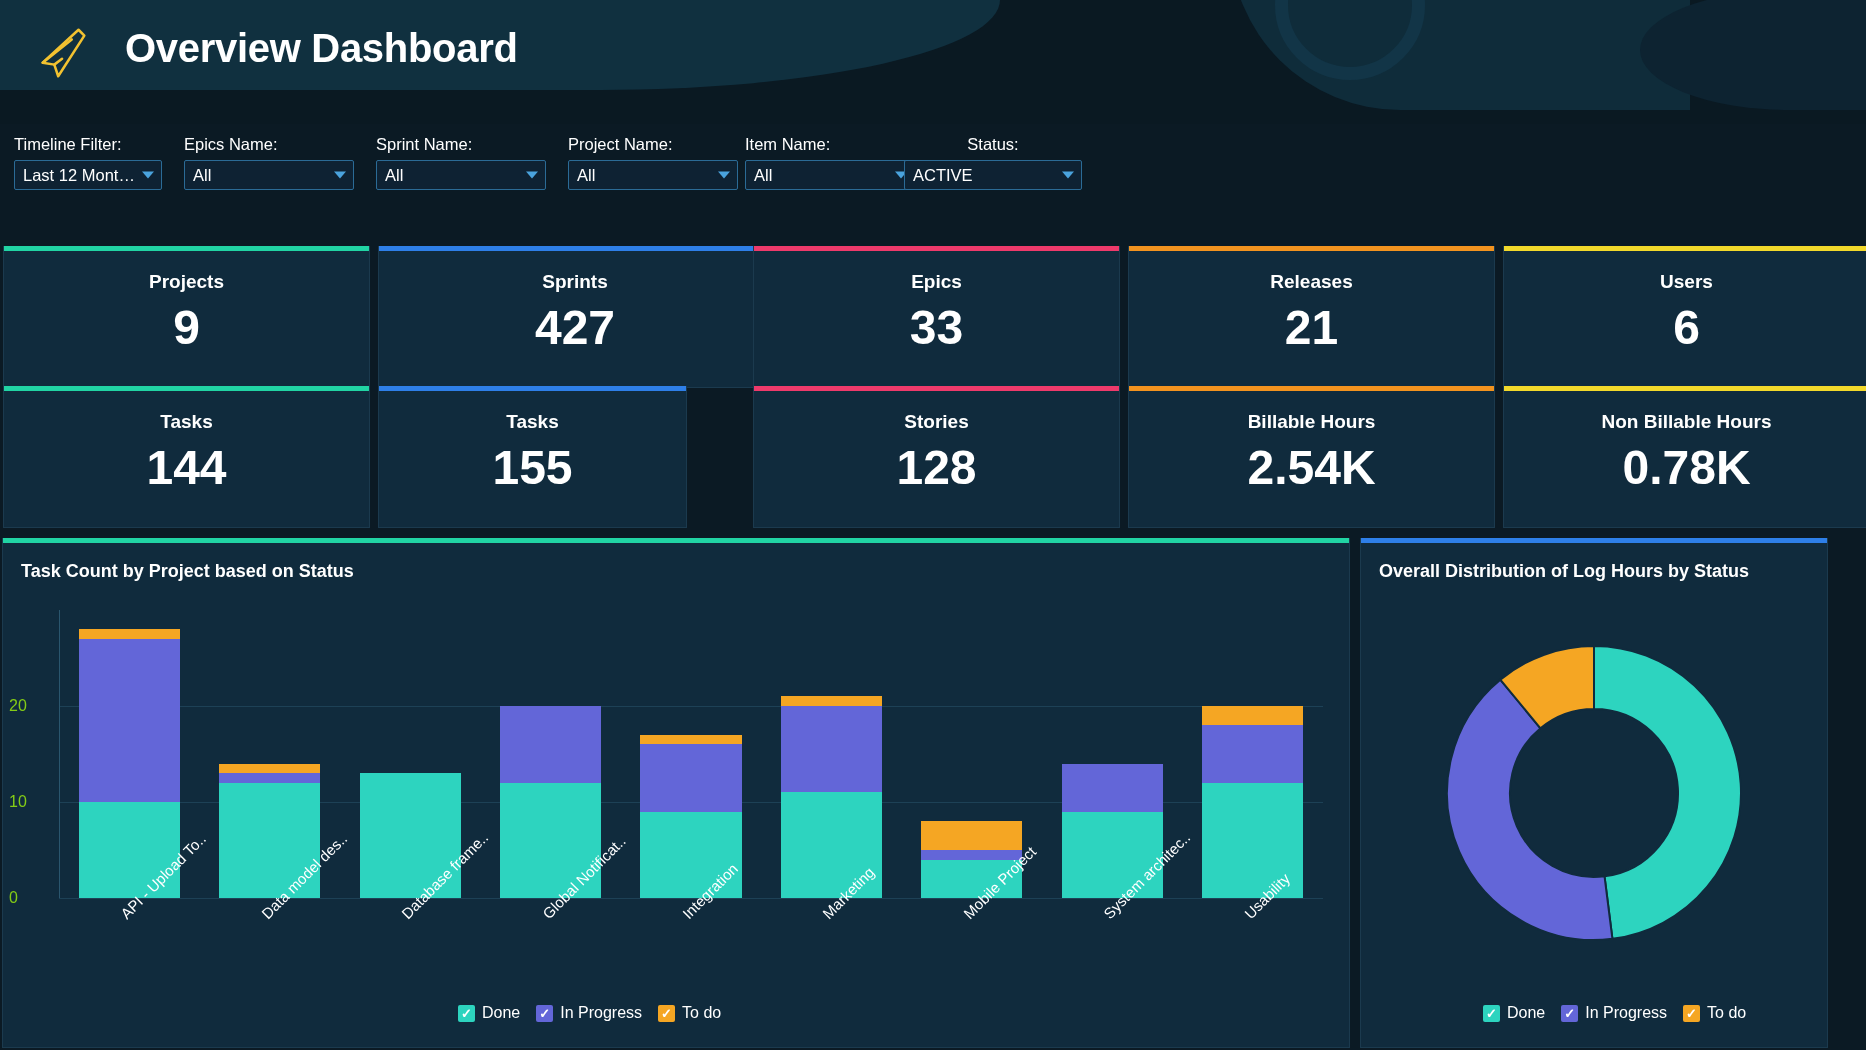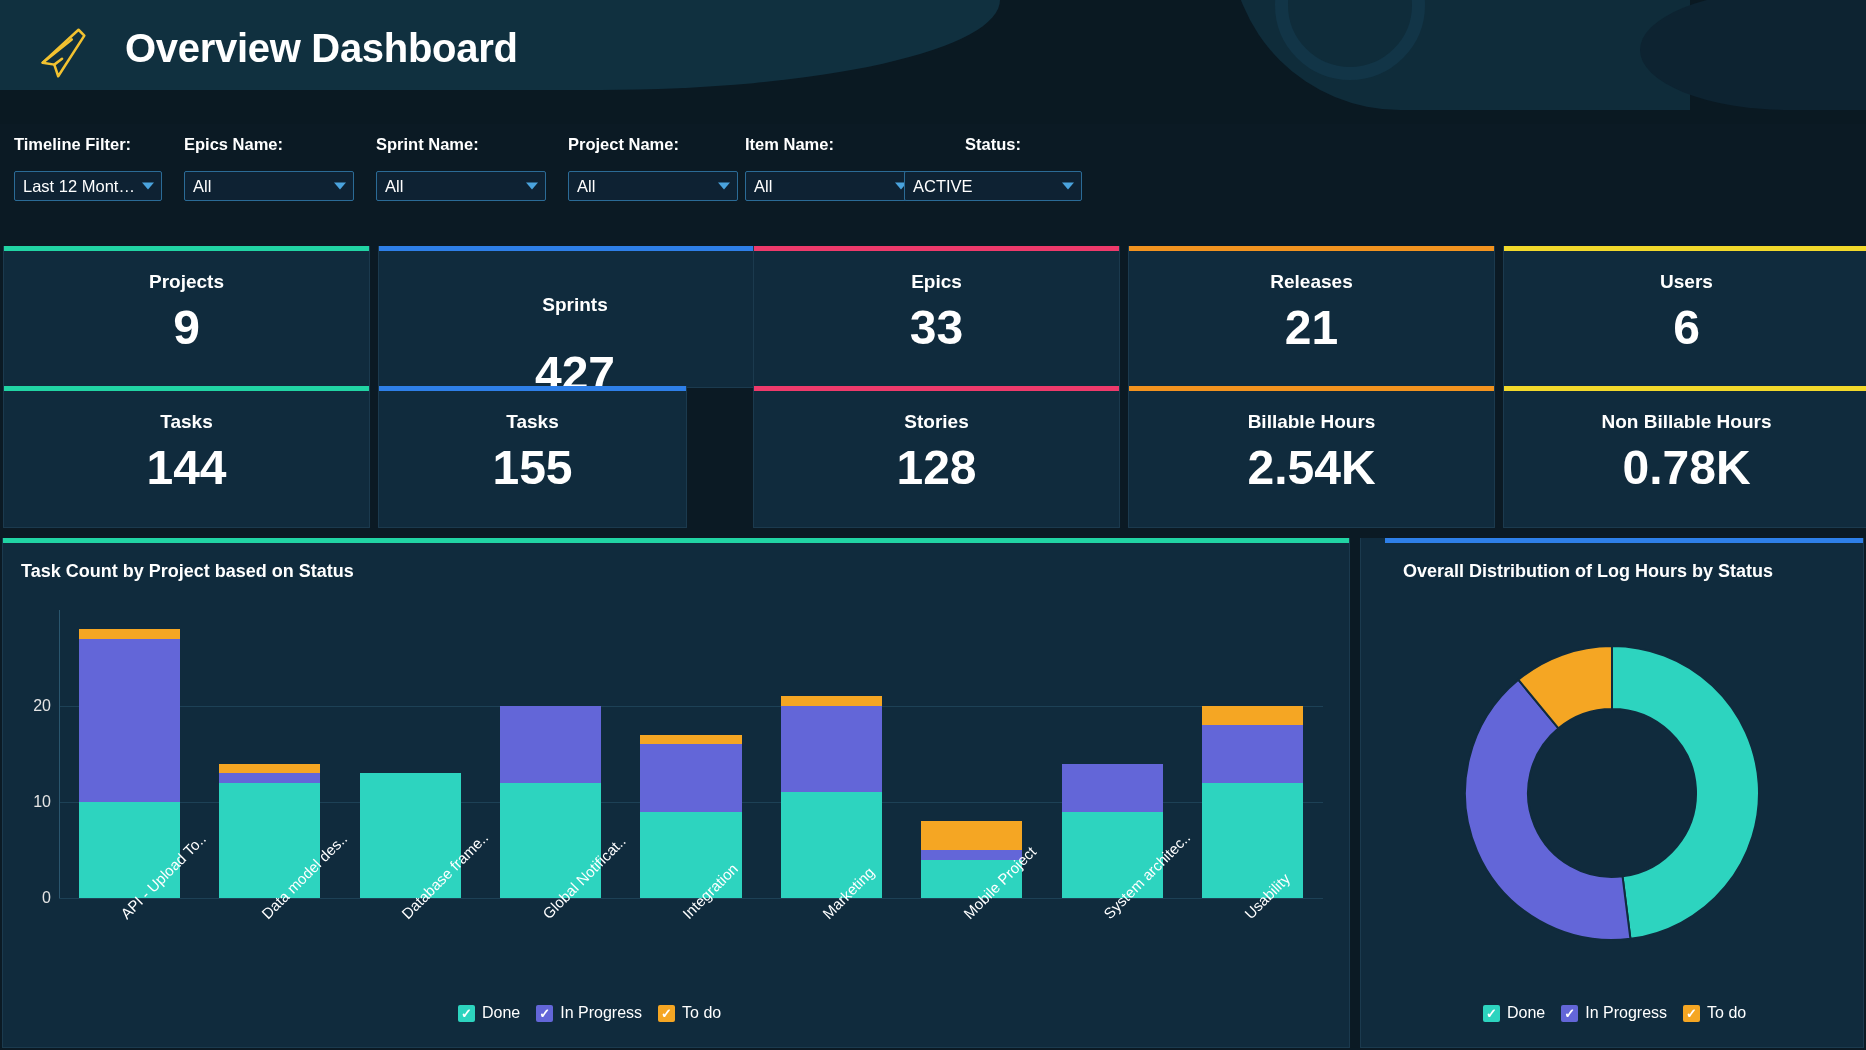--- a/index.html
+++ b/index.html
@@ -40,22 +40,22 @@
   .hdr-title {
     position: absolute; left: 125px; top: 26px;
     font-size: 40px; font-weight: bold; color: #ffffff;
     letter-spacing: -0.3px;
   }
 
   
   .filterbar { position: absolute; left: 0; top: 126px; width: 1866px; height: 78px; background: #0b1a24; }
   .filter { position: absolute; top: 9px; }
   .filter-label {
-    font-size: 16.5px; color: #ffffff; font-weight: bold;
-    display: block; margin-bottom: 17px; white-space: nowrap;
+    font-size: 16.5px; color: #ffffff; font-weight: normal;
+    display: block; margin-bottom: 6px; white-space: nowrap;
   }
   .filter-select {
     position: relative; height: 30px;
     background: #0e2233; border: 1px solid #2b6b96;
     border-radius: 2px;
     display: flex; align-items: center;
     padding: 0 22px 0 8px;
   }
   .filter-value {
     font-size: 16.5px; color: #ffffff; white-space: nowrap;
@@ -95,21 +95,21 @@
   .panel-accent { width: 100%; height: 5px; }
   .panel-title {
     font-size: 18px; font-weight: bold; color: #ffffff;
     margin: 18px 0 0 18px;
   }
 
   
   #bar-panel { left: 2px; top: 538px; width: 1348px; height: 510px; }
   .plot { position: absolute; left: 0; top: 0; width: 100%; height: 100%; }
   .ytick-label {
-    position: absolute; font-size: 16px; color: #e5e5e5; text-align: right;
+    position: absolute; font-size: 16px; color: #84cc16; text-align: left;
     width: 42px; transform: translateY(-50%);
   }
   .gridline { position: absolute; height: 1px; background: #1d4156; }
   .axis-line { position: absolute; background: #2a566e; }
   .bar-group { position: absolute; bottom: 0; }
   .bar-seg { position: absolute; left: 0; width: 100%; }
   .xtick-label {
     position: absolute; font-size: 15px; color: #ffffff;
     white-space: nowrap; transform-origin: left top;
     transform: rotate(-45deg);
@@ -119,21 +119,21 @@
   }
   .legend-item { display: flex; align-items: center; gap: 7px; cursor: pointer; }
   .legend-swatch {
     width: 17px; height: 17px; border-radius: 2px;
     display: flex; align-items: center; justify-content: center;
     font-size: 13px; color: #ffffff; font-weight: bold; line-height: 1;
   }
   .legend-text { font-size: 16px; color: #ffffff; }
 
   
-  #donut-panel { left: 1360px; top: 538px; width: 504px; height: 510px; padding-left: 24px; }
+  #donut-panel { left: 1360px; top: 538px; width: 468px; height: 510px; }
   .donut-wrap { position: absolute; left: 50%; top: 96px; transform: translateX(-50%); }
 </style>
 </head>
 <body>
 
 <div id="app">
 
   <div class="header">
     <div class="hdr-shape-a"></div>
     <div class="hdr-shape-b"></div>
@@ -193,21 +193,21 @@
         </div>
       </div>
     </div>
 
   <div class="kpi-row" id="kpi-row-1" style="top:246px">
       <div class="kpi-card" style="left: 3px; width: 367px;">
         <div class="kpi-accent" style="background: rgb(33, 212, 164);"></div>
         <div class="kpi-title">Projects</div>
         <div class="kpi-value">9</div>
       </div>
-      <div class="kpi-card" style="left: 378px; width: 394px; gap: 23px;">
+      <div class="kpi-card" style="left: 378px; width: 394px;">
         <div class="kpi-accent" style="background: rgb(46, 127, 232);"></div>
         <div class="kpi-title">Sprints</div>
         <div class="kpi-value">427</div>
       </div>
       <div class="kpi-card" style="left: 753px; width: 367px;">
         <div class="kpi-accent" style="background: rgb(238, 58, 107);"></div>
         <div class="kpi-title">Epics</div>
         <div class="kpi-value">33</div>
       </div>
       <div class="kpi-card" style="left: 1128px; width: 367px;">

